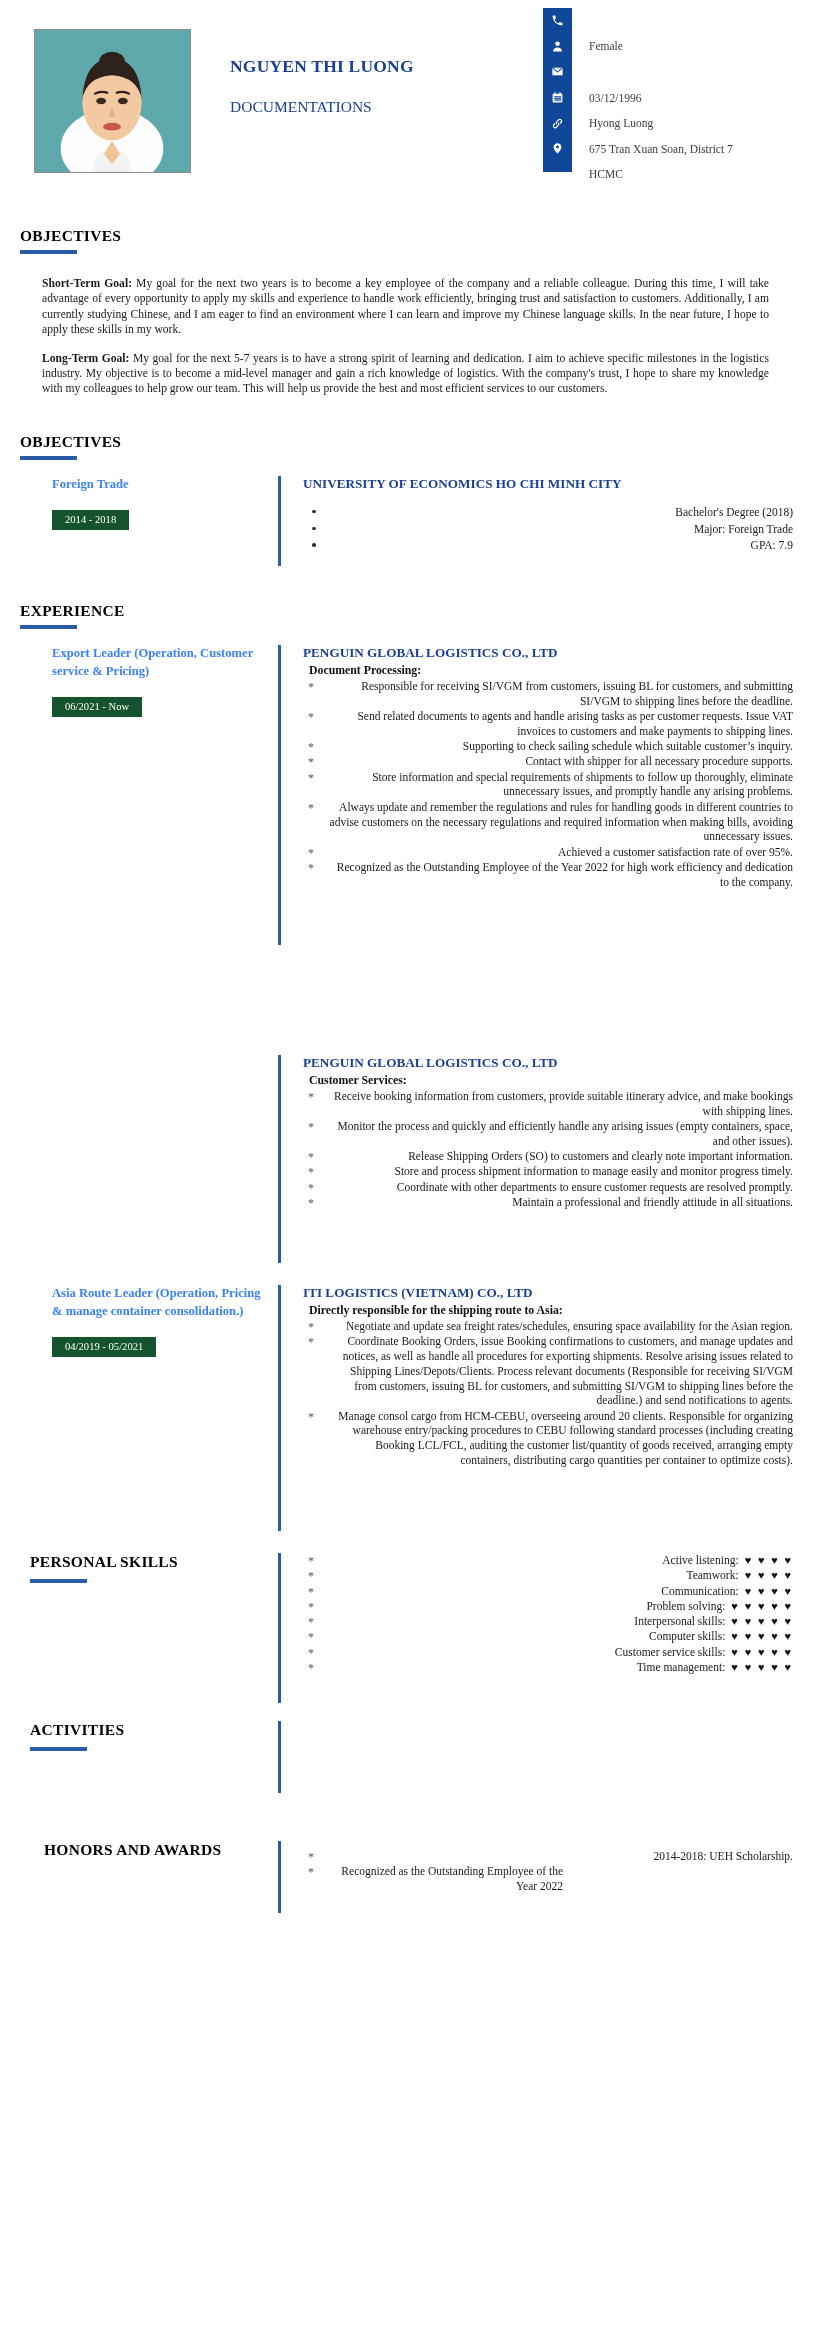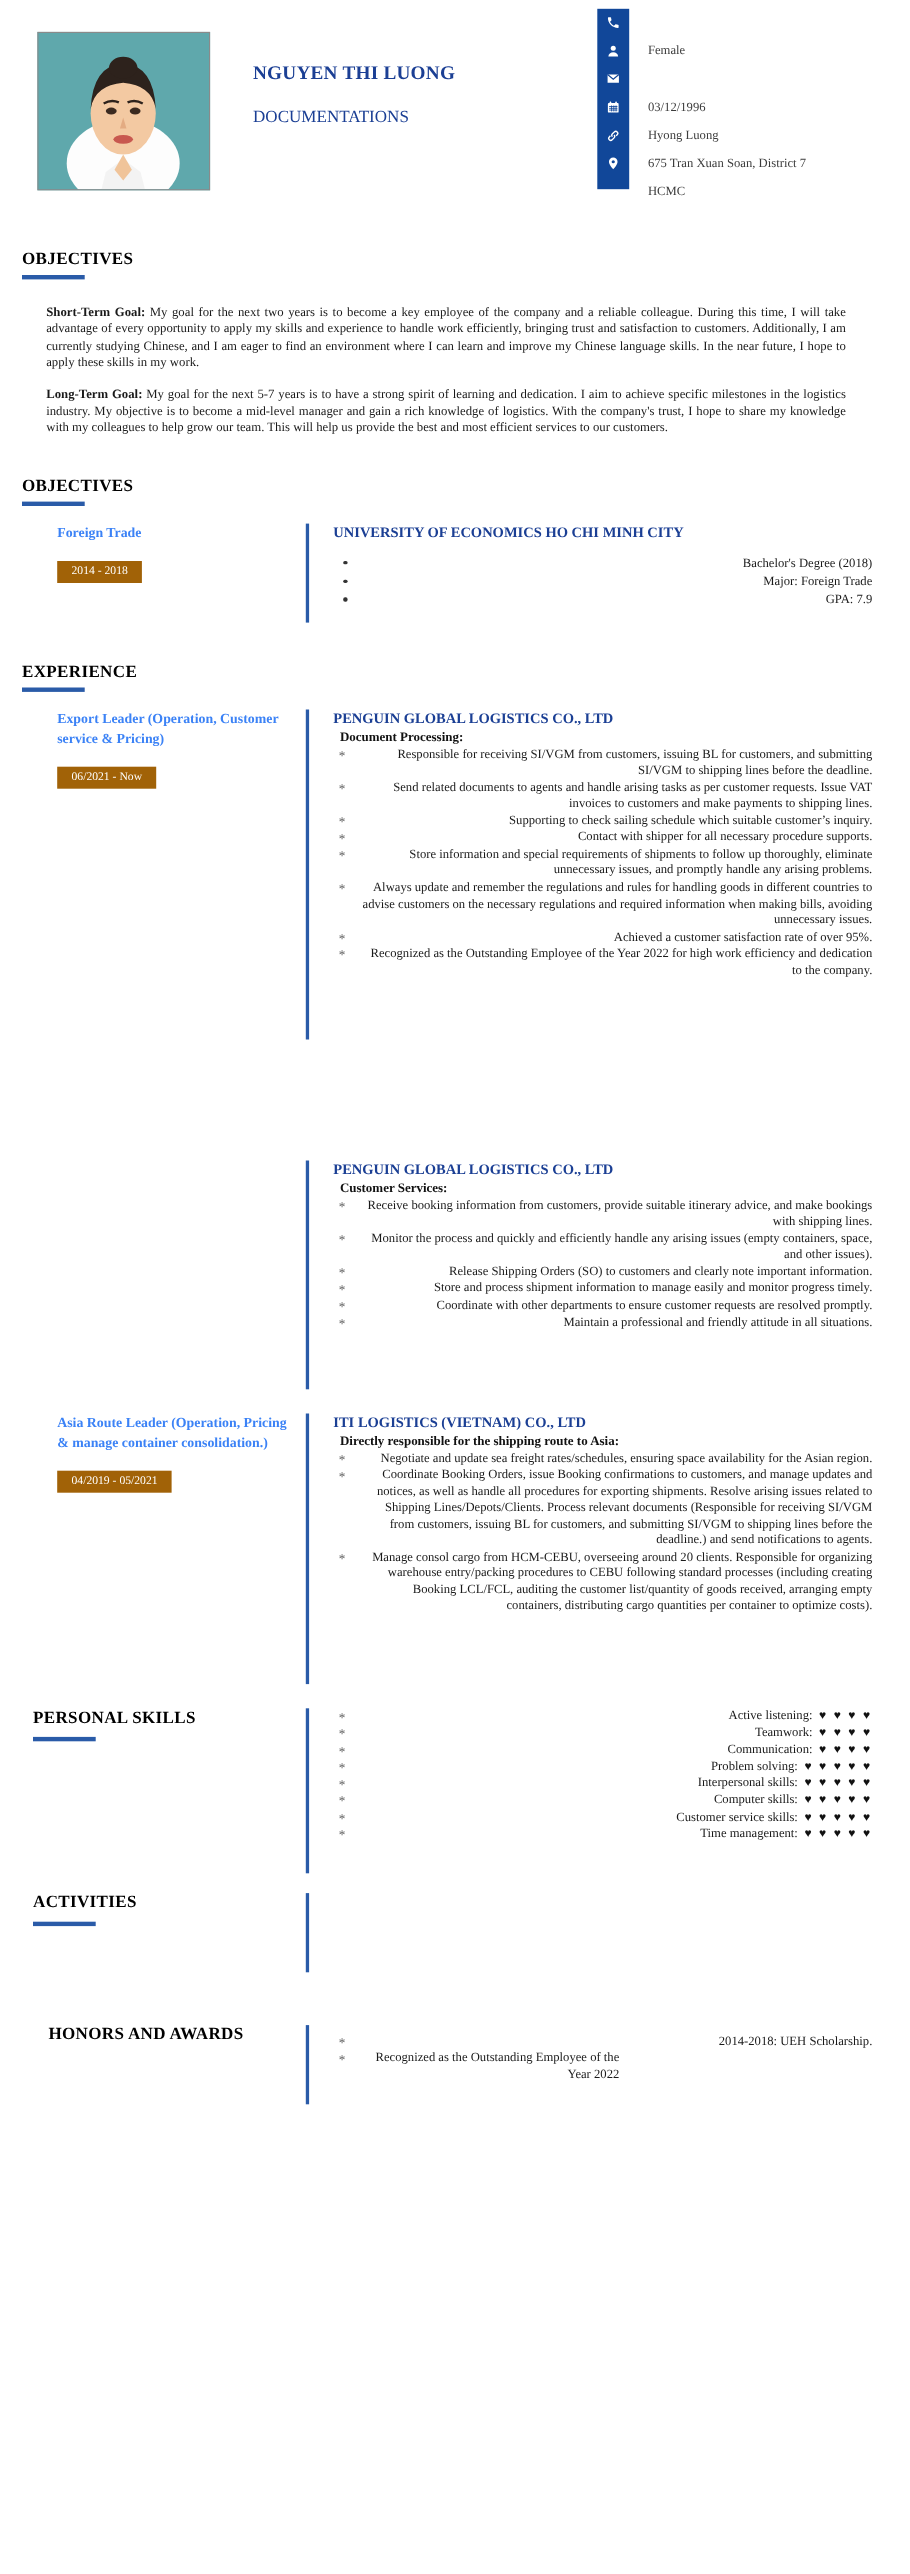--- a/index.html
+++ b/index.html
@@ -71,21 +71,21 @@
   .entry-left { width: 278px; min-width: 278px; padding: 0 10px 0 34px; text-align: left; }
   .entry-rule { width: 3px; background: #2a5ba8; margin-right: 0; }
   .entry-right { flex: 1; padding: 0 34px 0 22px; }
 
   .left-title {
     font-size: 12.6px; font-weight: bold; color: #3b82f6; line-height: 1.42;
     padding-left: 18px;
   }
   .date-badge {
     display: inline-block; margin-top: 16px; margin-left: 18px;
-    background: #a16207; color: #ffffff;
+    background: #14532d; color: #ffffff;
     font-size: 10.6px; padding: 4px 13px 5px 13px;
     font-family: "Liberation Serif", serif; white-space: nowrap;
   }
 
   .org {
     font-size: 13.2px; font-weight: bold; color: #1b3f94;
     line-height: 1.2; margin-bottom: 2px;
   }
   .subhead {
     font-size: 11.8px; font-weight: bold; color: #111;

